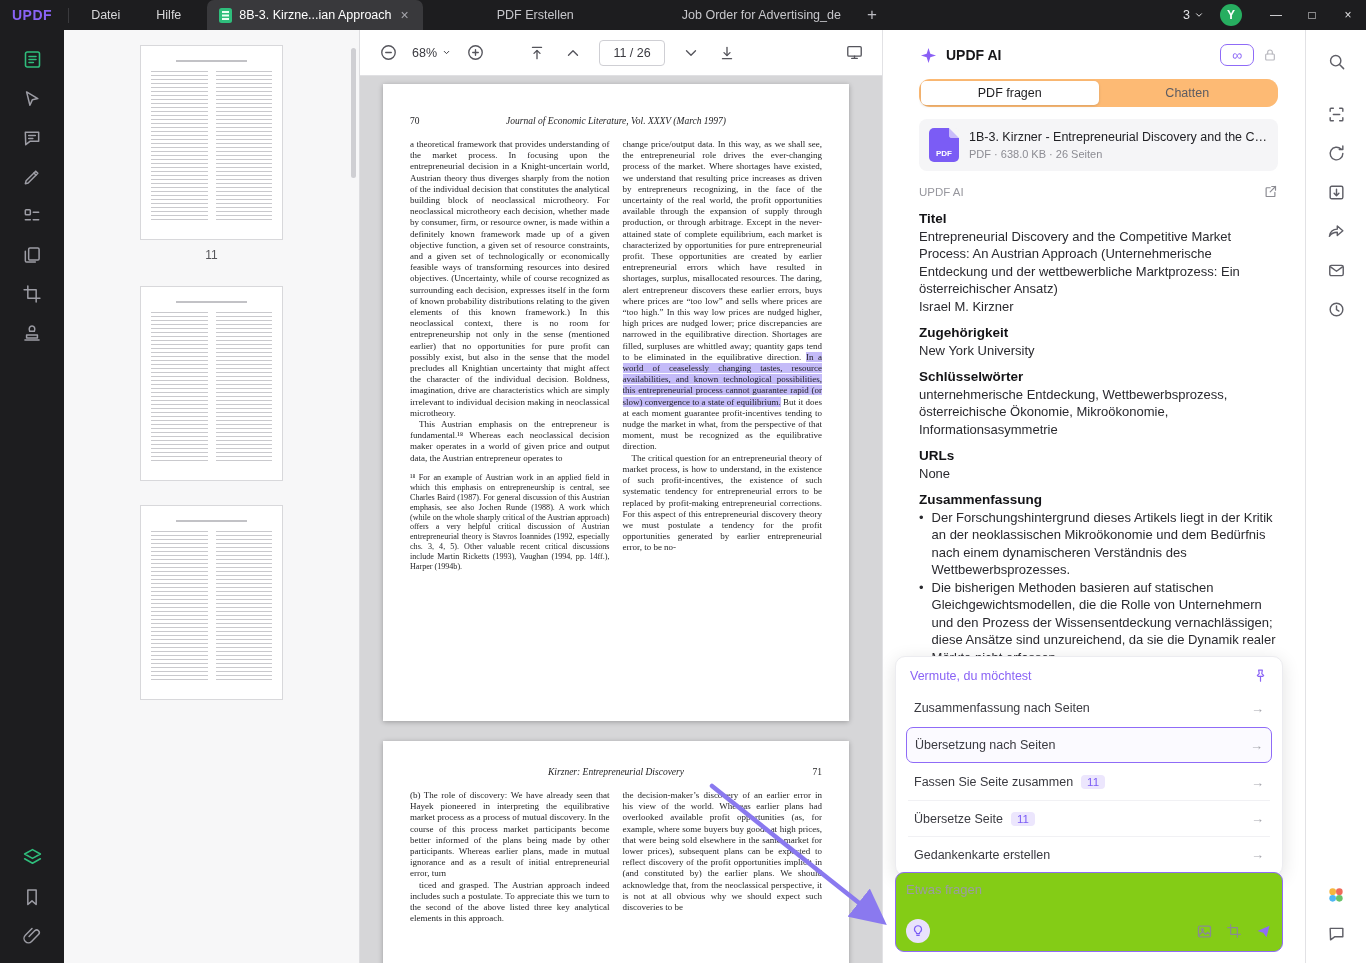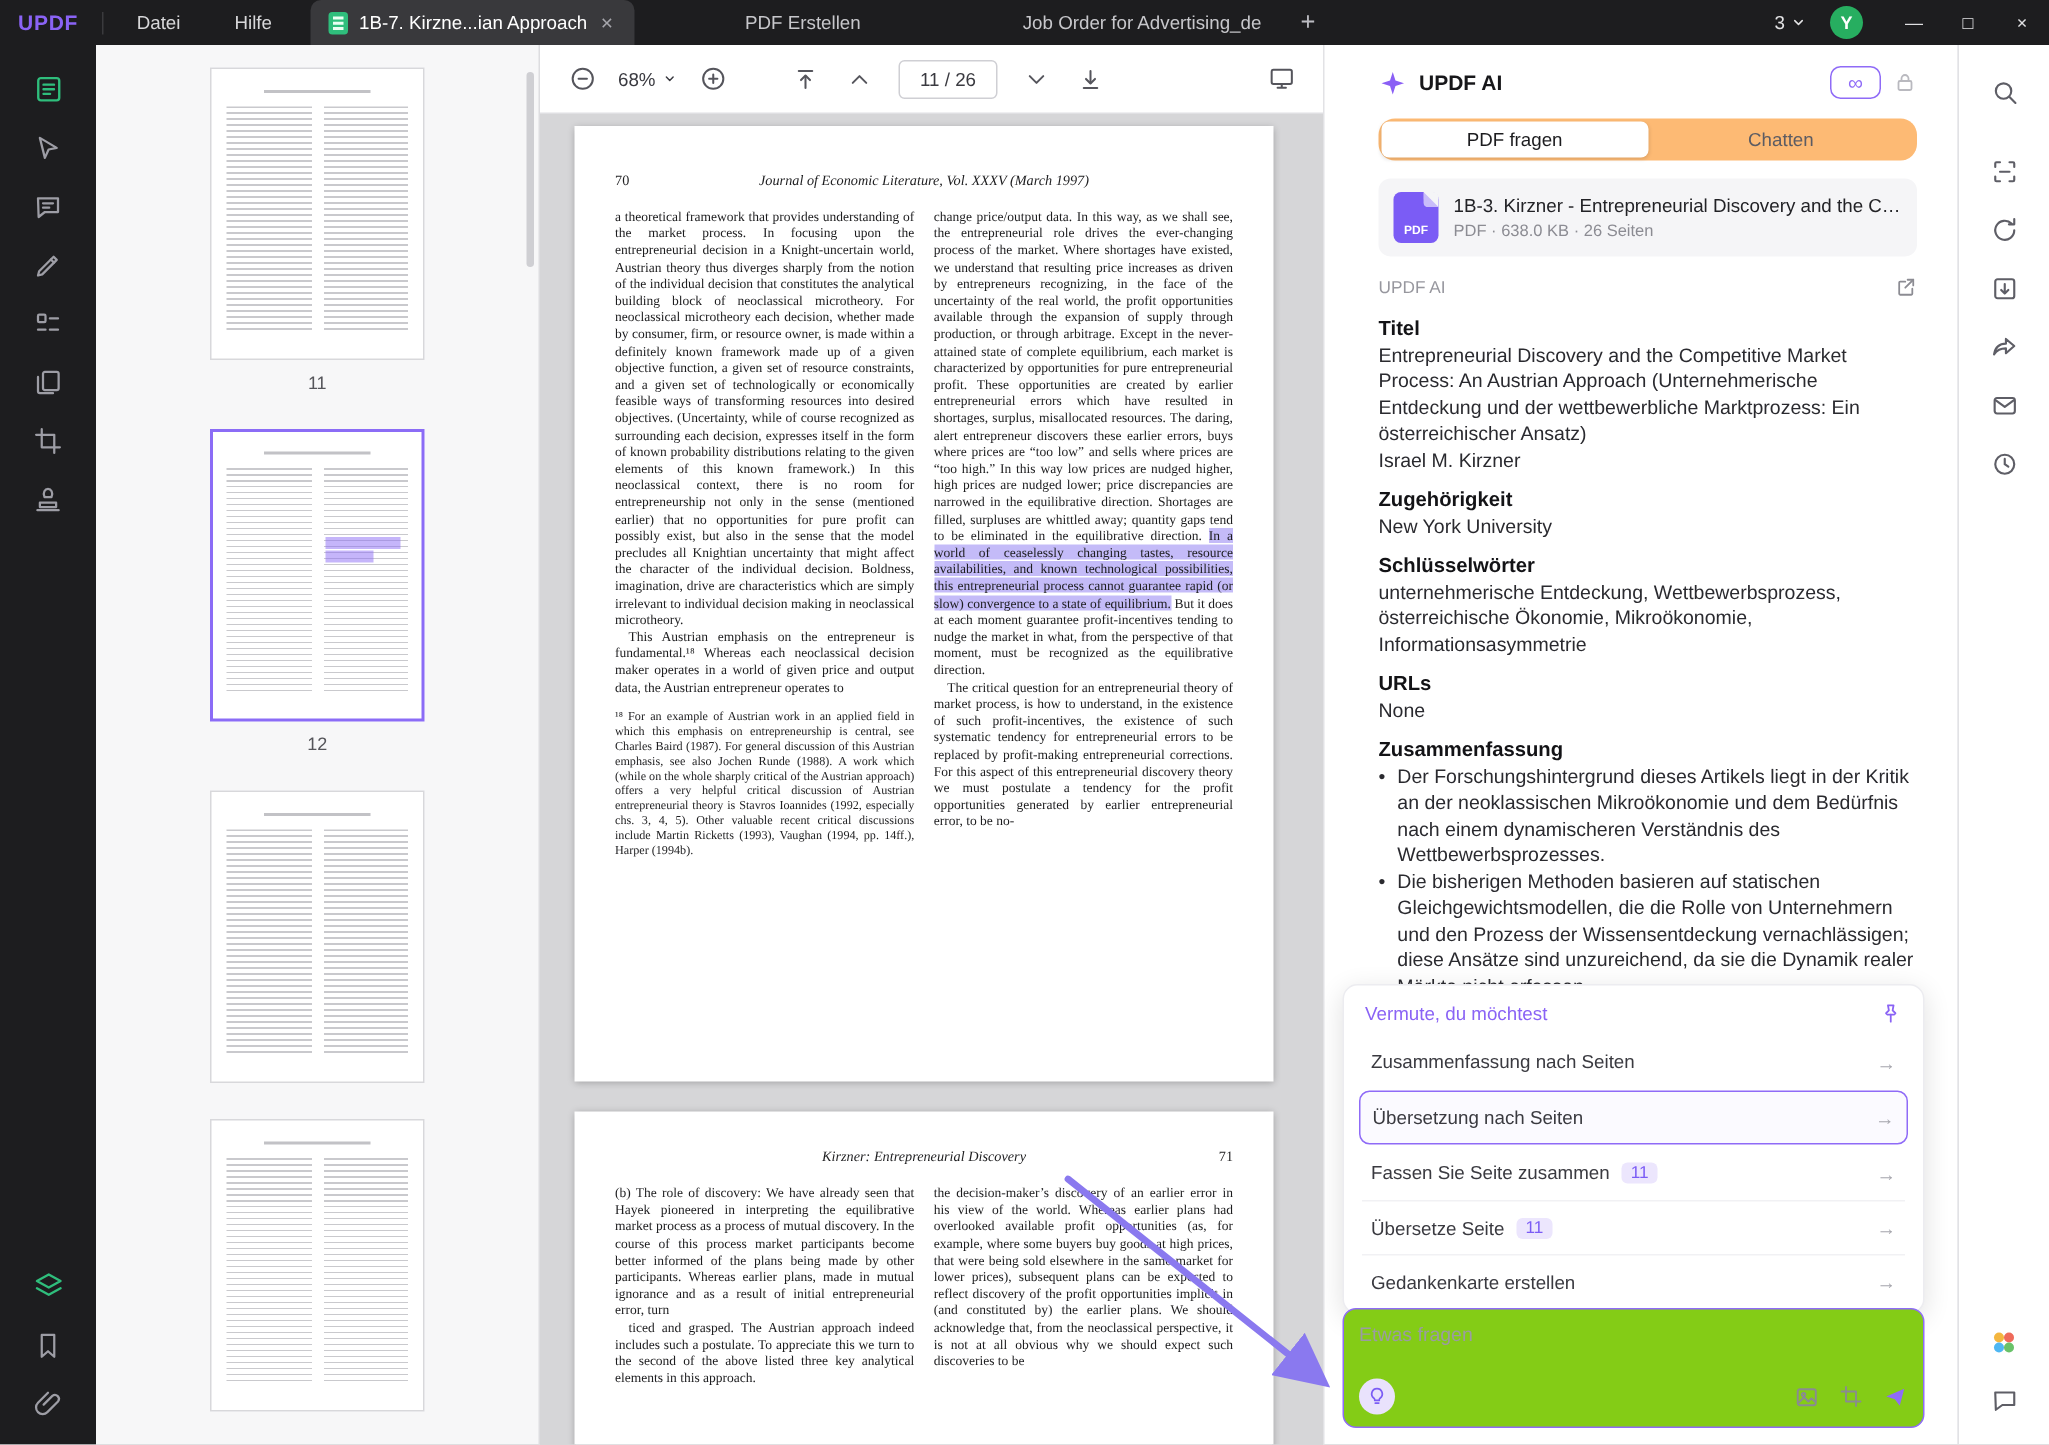--- a/index.html
+++ b/index.html
@@ -128,21 +128,21 @@
 <div id="app">
 
   <div class="topbar">
     <div class="logo">UPDF</div>
     <div class="tb-sep"></div>
     <div class="menu-item">Datei</div>
     <div class="menu-item">Hilfe</div>
 
     <div class="doc-tab active">
       <span class="tab-doc-ic"></span>
-      <span class="t-title">1B-7. Kirzne...ian Approach</span>
+      <span class="t-title">8B-3. Kirzne...ian Approach</span>
       <span class="tab-close">×</span>
     </div>
     <div class="doc-tab" style="margin-left:62px;">
       <span class="t-title">PDF Erstellen</span>
     </div>
     <div class="doc-tab" style="margin-left:84px;">
       <span class="t-title">Job Order for Advertising_de</span>
     </div>
     <div class="newtab">+</div>
 
@@ -233,32 +233,20 @@
   <div class="thumbs">
     <div class="thumb-block">
       <div class="thumb">
         <div class="t-head"></div>
         <div class="tcols">
             <div></div>
             <div></div>
           </div>
       </div>
       <div class="thumb-label">11</div>
-    </div>
-    <div class="thumb-block">
-      <div class="thumb selected">
-        <div class="t-head"></div>
-        <div class="tcols">
-            <div></div>
-            <div></div>
-          </div>
-        <div class="t-mark1"></div>
-        <div class="t-mark2"></div>
-      </div>
-      <div class="thumb-label">12</div>
     </div>
     <div class="thumb-block">
       <div class="thumb">
         <div class="t-head"></div>
         <div class="tcols">
             <div></div>
             <div></div>
           </div>
       </div>
       <div class="thumb-label"></div>

